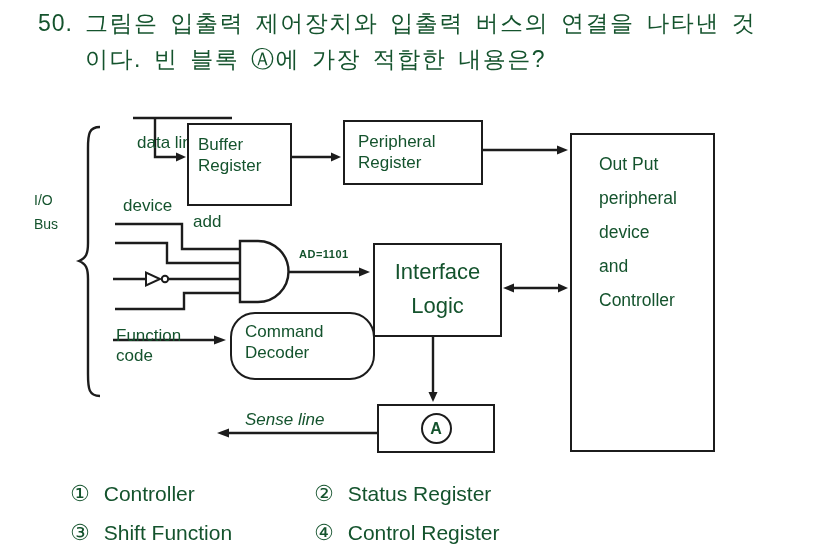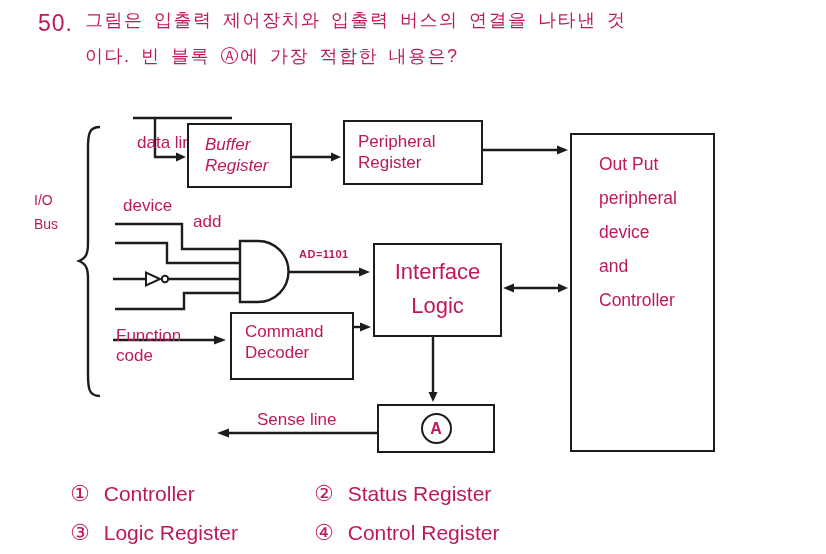--- a/index.html
+++ b/index.html
@@ -1,24 +1,24 @@
 <!DOCTYPE html>
 <html><head>
 <meta charset="utf-8">
 <style>
   html,body{margin:0;padding:0;background:#e8e8e8;}
   .page{
     position:relative;width:826px;height:554px;background:#ffffff;
-    font-family:"Liberation Sans","DejaVu Sans",sans-serif;color:#be185d;
+    font-family:"Liberation Sans","DejaVu Sans",sans-serif;color:#14532d;
     overflow:hidden;margin:0 auto;
   }
   .abs{position:absolute;}
   .ml{white-space:pre-line;}
   .qnum{font-size:23px;letter-spacing:1px;}
-  .qtext{font-size:18px;letter-spacing:1.5px;word-spacing:4px;}
+  .qtext{font-size:23px;letter-spacing:1.5px;word-spacing:4px;}
   .block{
     position:absolute;border:2.4px solid #1c1c1c;background:#ffffff;
     font-size:17px;line-height:21px;box-sizing:border-box;
   }
   .lbl{font-size:17px;line-height:20px;}
   .small-lbl{font-size:11px;font-weight:bold;letter-spacing:0.5px;}
   .iobus{font-size:14px;line-height:24px;}
   .circleA{
     display:inline-flex;align-items:center;justify-content:center;
     width:27px;height:27px;border:2px solid #1c1c1c;border-radius:50%;
@@ -85,49 +85,49 @@
   </svg>
 
   <div class="abs iobus ml" style="left:34px;top:188px;">I/O
 Bus</div>
   <div class="abs lbl" style="left:137px;top:98px;margin-top:35px;">data line</div>
   <div class="abs lbl" style="left:123px;top:196px;">device</div>
   <div class="abs lbl" style="left:193px;top:212px;">add</div>
   <div class="abs small-lbl" style="left:299px;top:248px;">AD=1101</div>
   <div class="abs lbl ml" style="left:116px;top:326px;">Function
 code</div>
-  <div class="abs lbl" style="left:257px;top:410px;">Sense line</div>
+  <div class="abs lbl" style="left:245px;top:410px;font-style:italic;">Sense line</div>
 
-  <div class="block ml" style="left:187px;top:123px;width:105px;height:65px;padding:9px 0 0 16px;font-style:italic;">Buffer
+  <div class="block ml" style="left:187px;top:123px;width:105px;height:83px;padding:9px 0 0 9px;">Buffer
 Register</div>
   <div class="block ml" style="left:343px;top:120px;width:140px;height:65px;padding:9px 0 0 13px;">Peripheral
 Register</div>
   <div class="block ml" style="left:373px;top:243px;width:129px;height:94px;font-size:22px;line-height:34px;text-align:center;padding-top:10px;">Interface
 Logic</div>
-  <div class="block ml" style="left:230px;top:312px;width:124px;height:68px;padding:7px 0 0 13px;">Command
+  <div class="block ml" style="left:230px;top:312px;width:145px;height:68px;padding:7px 0 0 13px;border-radius:25px;">Command
 Decoder</div>
   <div class="block" style="left:377px;top:404px;width:118px;height:49px;display:flex;align-items:center;justify-content:center;">
     <span class="circleA">A</span>
   </div>
   <div class="block ml" style="left:570px;top:133px;width:145px;height:319px;font-size:17.5px;line-height:34px;padding:12px 0 0 27px;">Out Put
 peripheral
 device
 and
 Controller</div>
 
   <div class="choice" style="left:70px;top:481px;">
     <span class="marker">①</span>
     <span>Controller</span>
   </div>
   <div class="choice" style="left:314px;top:481px;">
     <span class="marker">②</span>
     <span>Status Register</span>
   </div>
   <div class="choice" style="left:70px;top:520px;">
     <span class="marker">③</span>
-    <span>Logic Register</span>
+    <span>Shift Function</span>
   </div>
   <div class="choice" style="left:314px;top:520px;">
     <span class="marker">④</span>
     <span>Control Register</span>
   </div>
 
 </div>
 
 </body></html>

